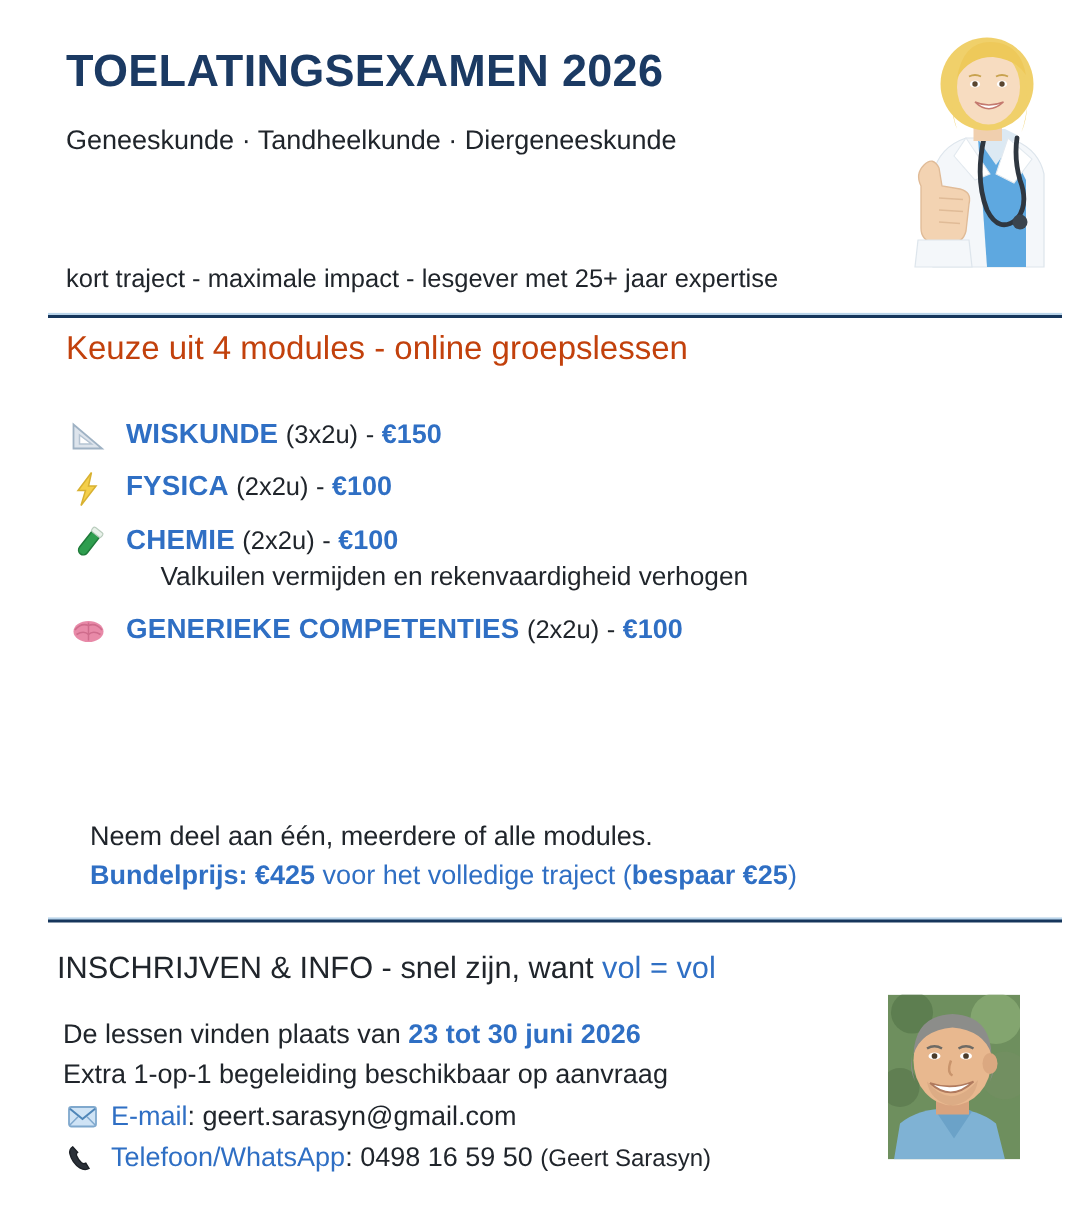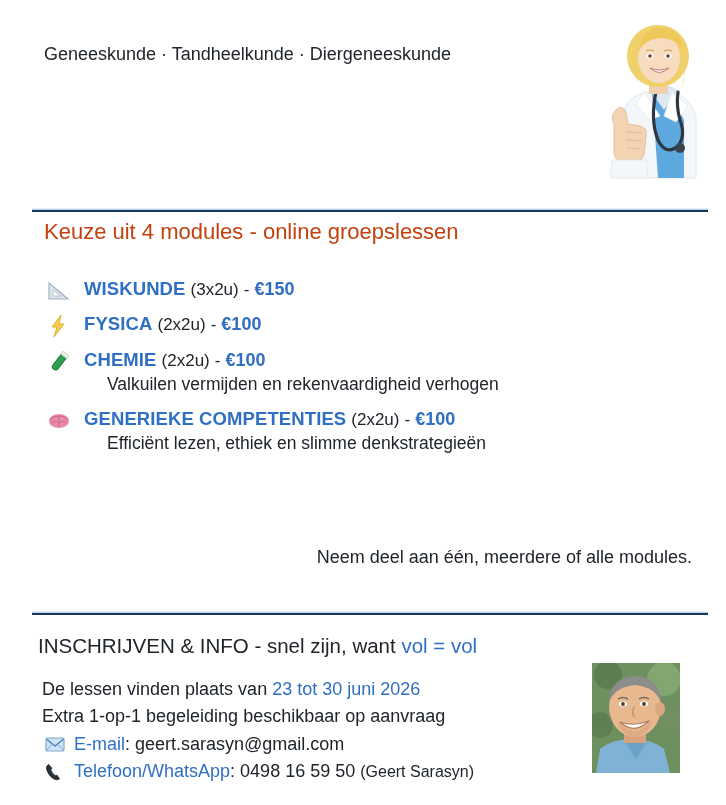--- a/index.html
+++ b/index.html
@@ -132,24 +132,23 @@
     margin-left: 23px;
     font-size: 17.5px;
     color: #20252b;
     line-height: 1.25;
     white-space: nowrap;
   }
 
   
   .bundle {
     position: absolute;
-    left: 32px;
+    left: 60px;
     top: 544px;
     width: 660px;
-    text-align: right;
   }
   .bundle-line1 {
     font-size: 18px;
     color: #20252b;
     line-height: 1.45;
     white-space: nowrap;
   }
   .bundle-line2 {
     font-size: 18px;
     line-height: 1.45;
@@ -174,21 +173,21 @@
     left: 42px;
     top: 676px;
     width: 560px;
   }
   .contact-line {
     font-size: 18px;
     color: #20252b;
     line-height: 1.52;
     white-space: nowrap;
   }
-  .contact-line .accent { color: #2f6fc4; }
+  .contact-line .accent { color: #2f6fc4; font-weight: bold; }
   .contact-row {
     position: relative;
     padding-left: 32px;
     font-size: 18px;
     line-height: 1.52;
     color: #20252b;
     white-space: nowrap;
   }
   .contact-icon {
     position: absolute;
@@ -211,23 +210,25 @@
     overflow: hidden;
   }
   .portrait-photo svg { display: block; }
 </style>
 </head>
 <body>
 
 <div class="flyer">
 
   <div class="header">
+    <div class="title-line">TOELATINGSEXAMEN 2026</div>
     <div class="subjects">Geneeskunde · Tandheelkunde · Diergeneeskunde</div>
   </div>
 
+  <div class="tagline">kort traject - maximale impact - lesgever met 25+ jaar expertise</div>
 
   <div class="doctor-photo">
     <svg width="124" height="160" viewBox="0 0 124 160">
       <rect x="0" y="0" width="124" height="160" fill="#ffffff"></rect>
 
       <path d="M30 158 L30 96 Q34 78 52 72 L80 72 Q100 78 104 96 L104 158 Z" fill="#f4f7fa" stroke="#dde5ec" stroke-width="0.8"></path>
 
       <path d="M60 72 L78 72 L92 100 L92 158 L66 158 Z" fill="#5ea8e0"></path>
       <path d="M58 70 L72 90 L86 70 L78 66 L66 66 Z" fill="#dce9f3"></path>
 
@@ -324,27 +325,27 @@
           <path d="M5 14 Q10 11 13 14 Q16 11 21 14" stroke="#cf6c8c" stroke-width="1.1" fill="none"></path>
           <path d="M13 6 L13 18" stroke="#cf6c8c" stroke-width="1" fill="none"></path>
         </svg>
       </span>
       <div class="module-title-row">
         <span class="module-name">GENERIEKE COMPETENTIES</span>
         <span class="module-hours">(2x2u)</span>
         <span class="module-sep">-</span>
         <span class="module-price">€100</span>
       </div>
-      <div class="module-desc">Efficiënt lezen, ethiek en slimme denkstrategieën</div>
     </div>
 
   </div>
 
   <div class="bundle">
     <div class="bundle-line1">Neem deel aan één, meerdere of alle modules.</div>
+    <div class="bundle-line2"><span class="bundle-strong">Bundelprijs:</span>&nbsp;<span class="bundle-strong">€425</span><span> voor het volledige traject (</span><span class="bundle-strong">bespaar €25</span><span>)</span></div>
   </div>
 
   <div class="divider divider-2"></div>
 
   <div class="contact-heading"><span>INSCHRIJVEN &amp; INFO - snel zijn, want </span><span class="accent">vol = vol</span></div>
 
   <div class="contact-lines">
     <div class="contact-line"><span>De lessen vinden plaats van </span><span class="accent">23 tot 30 juni 2026</span></div>
 
     <div class="contact-line">Extra 1-op-1 begeleiding beschikbaar op aanvraag</div>

